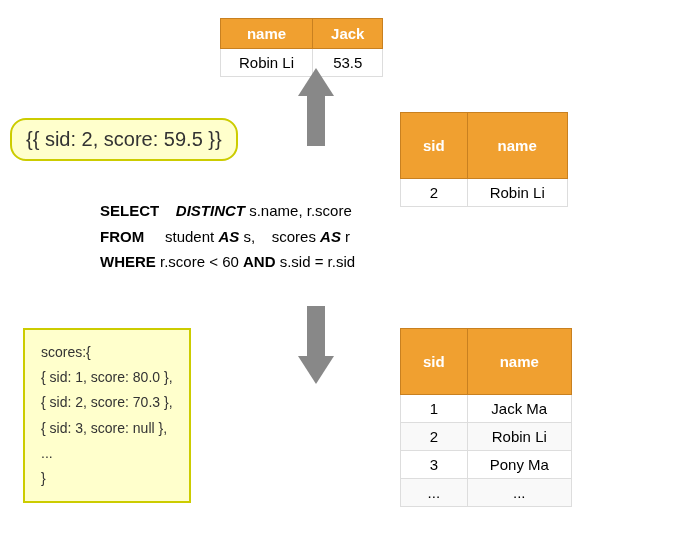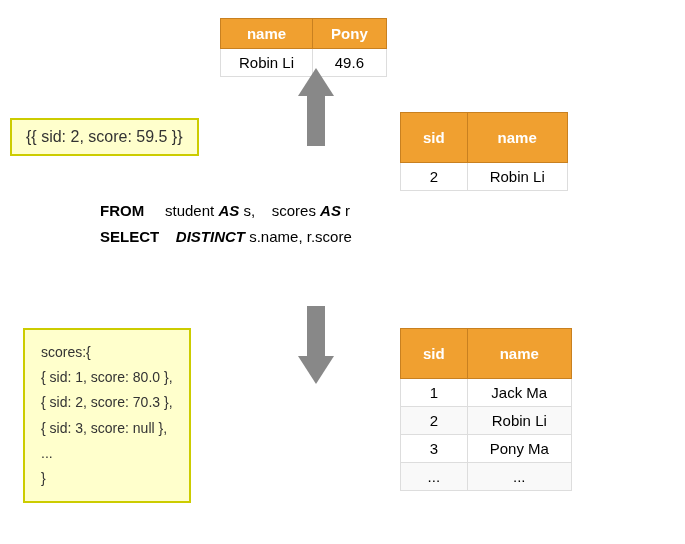--- a/index.html
+++ b/index.html
@@ -103,21 +103,21 @@
 
     
     .student-table {
       position: absolute;
       border-collapse: collapse;
     }
     .student-table th {
       background: #f0a030;
       color: #fff;
       font-weight: bold;
-      padding: 16px 22px;
+      padding: 24px 22px;
       border: 1px solid #c88020;
       text-align: center;
       margin-left: 11px;
     }
     .student-table td {
       background: #fff;
       padding: 5px 22px;
       border: 1px solid #ddd;
       text-align: center;
     }
@@ -125,32 +125,32 @@
       background: #f9f9f9;
     }
   </style>
 </head>
 <body>
 
 <table class="result-table" style="top: 18px; left: 220px;">
   <thead>
     <tr>
       <th>name</th>
-      <th>Pony</th>
+      <th>Jack</th>
     </tr>
   </thead>
   <tbody>
     <tr>
       <td>Robin Li</td>
-      <td>49.6</td>
+      <td>53.5</td>
     </tr>
   </tbody>
 </table>
 
-<div class="yellow-box" style="top: 118px; left: 10px; font-size:16px;">
+<div class="yellow-box" style="top: 118px; left: 10px; font-size:20px;border-radius:16px;">
   <span>{{ sid: 2, score: 59.5 }}</span>
 </div>
 
 <div class="arrow-shape-up" style="position:absolute; top:68px; left:298px;">
   <div class="arrow-head-up"></div>
   <div class="arrow-shaft" style="width:18px; height:50px;"></div>
 </div>
 
 <table class="student-table" style="top: 112px; left: 400px;">
   <thead>
@@ -161,33 +161,39 @@
   </thead>
   <tbody>
     <tr>
       <td>2</td>
       <td>Robin Li</td>
     </tr>
   </tbody>
 </table>
 
 <div class="sql-block" style="top: 198px; left: 100px;">
+  <div>
+    <span class="kw">SELECT</span>
+    &nbsp;&nbsp;
+    <span class="kw2">DISTINCT</span>
+    <span> s.name,  r.score</span>
+  </div>
   <div>
     <span class="kw">FROM</span>
     <span>&nbsp;&nbsp;&nbsp; student </span>
     <span class="kw2">AS</span>
     <span> s,&nbsp;&nbsp;&nbsp; scores  </span>
     <span class="kw2">AS</span>
     <span> r</span>
   </div>
   <div>
-    <span class="kw">SELECT</span>
-    &nbsp;&nbsp;
-    <span class="kw2">DISTINCT</span>
-    <span> s.name,  r.score</span>
+    <span class="kw">WHERE</span>
+    <span>  r.score &lt; 60  </span>
+    <span class="kw">AND</span>
+    <span>  s.sid = r.sid</span>
   </div>
 </div>
 
 <div class="arrow-down-shape" style="position:absolute; top:306px; left:298px;">
   <div class="arrow-shaft" style="width:18px; height:50px;"></div>
   <div class="arrow-head-down"></div>
 </div>
 
 <div class="scores-box" style="top: 328px; left: 23px;">
   <div>scores:{</div>

